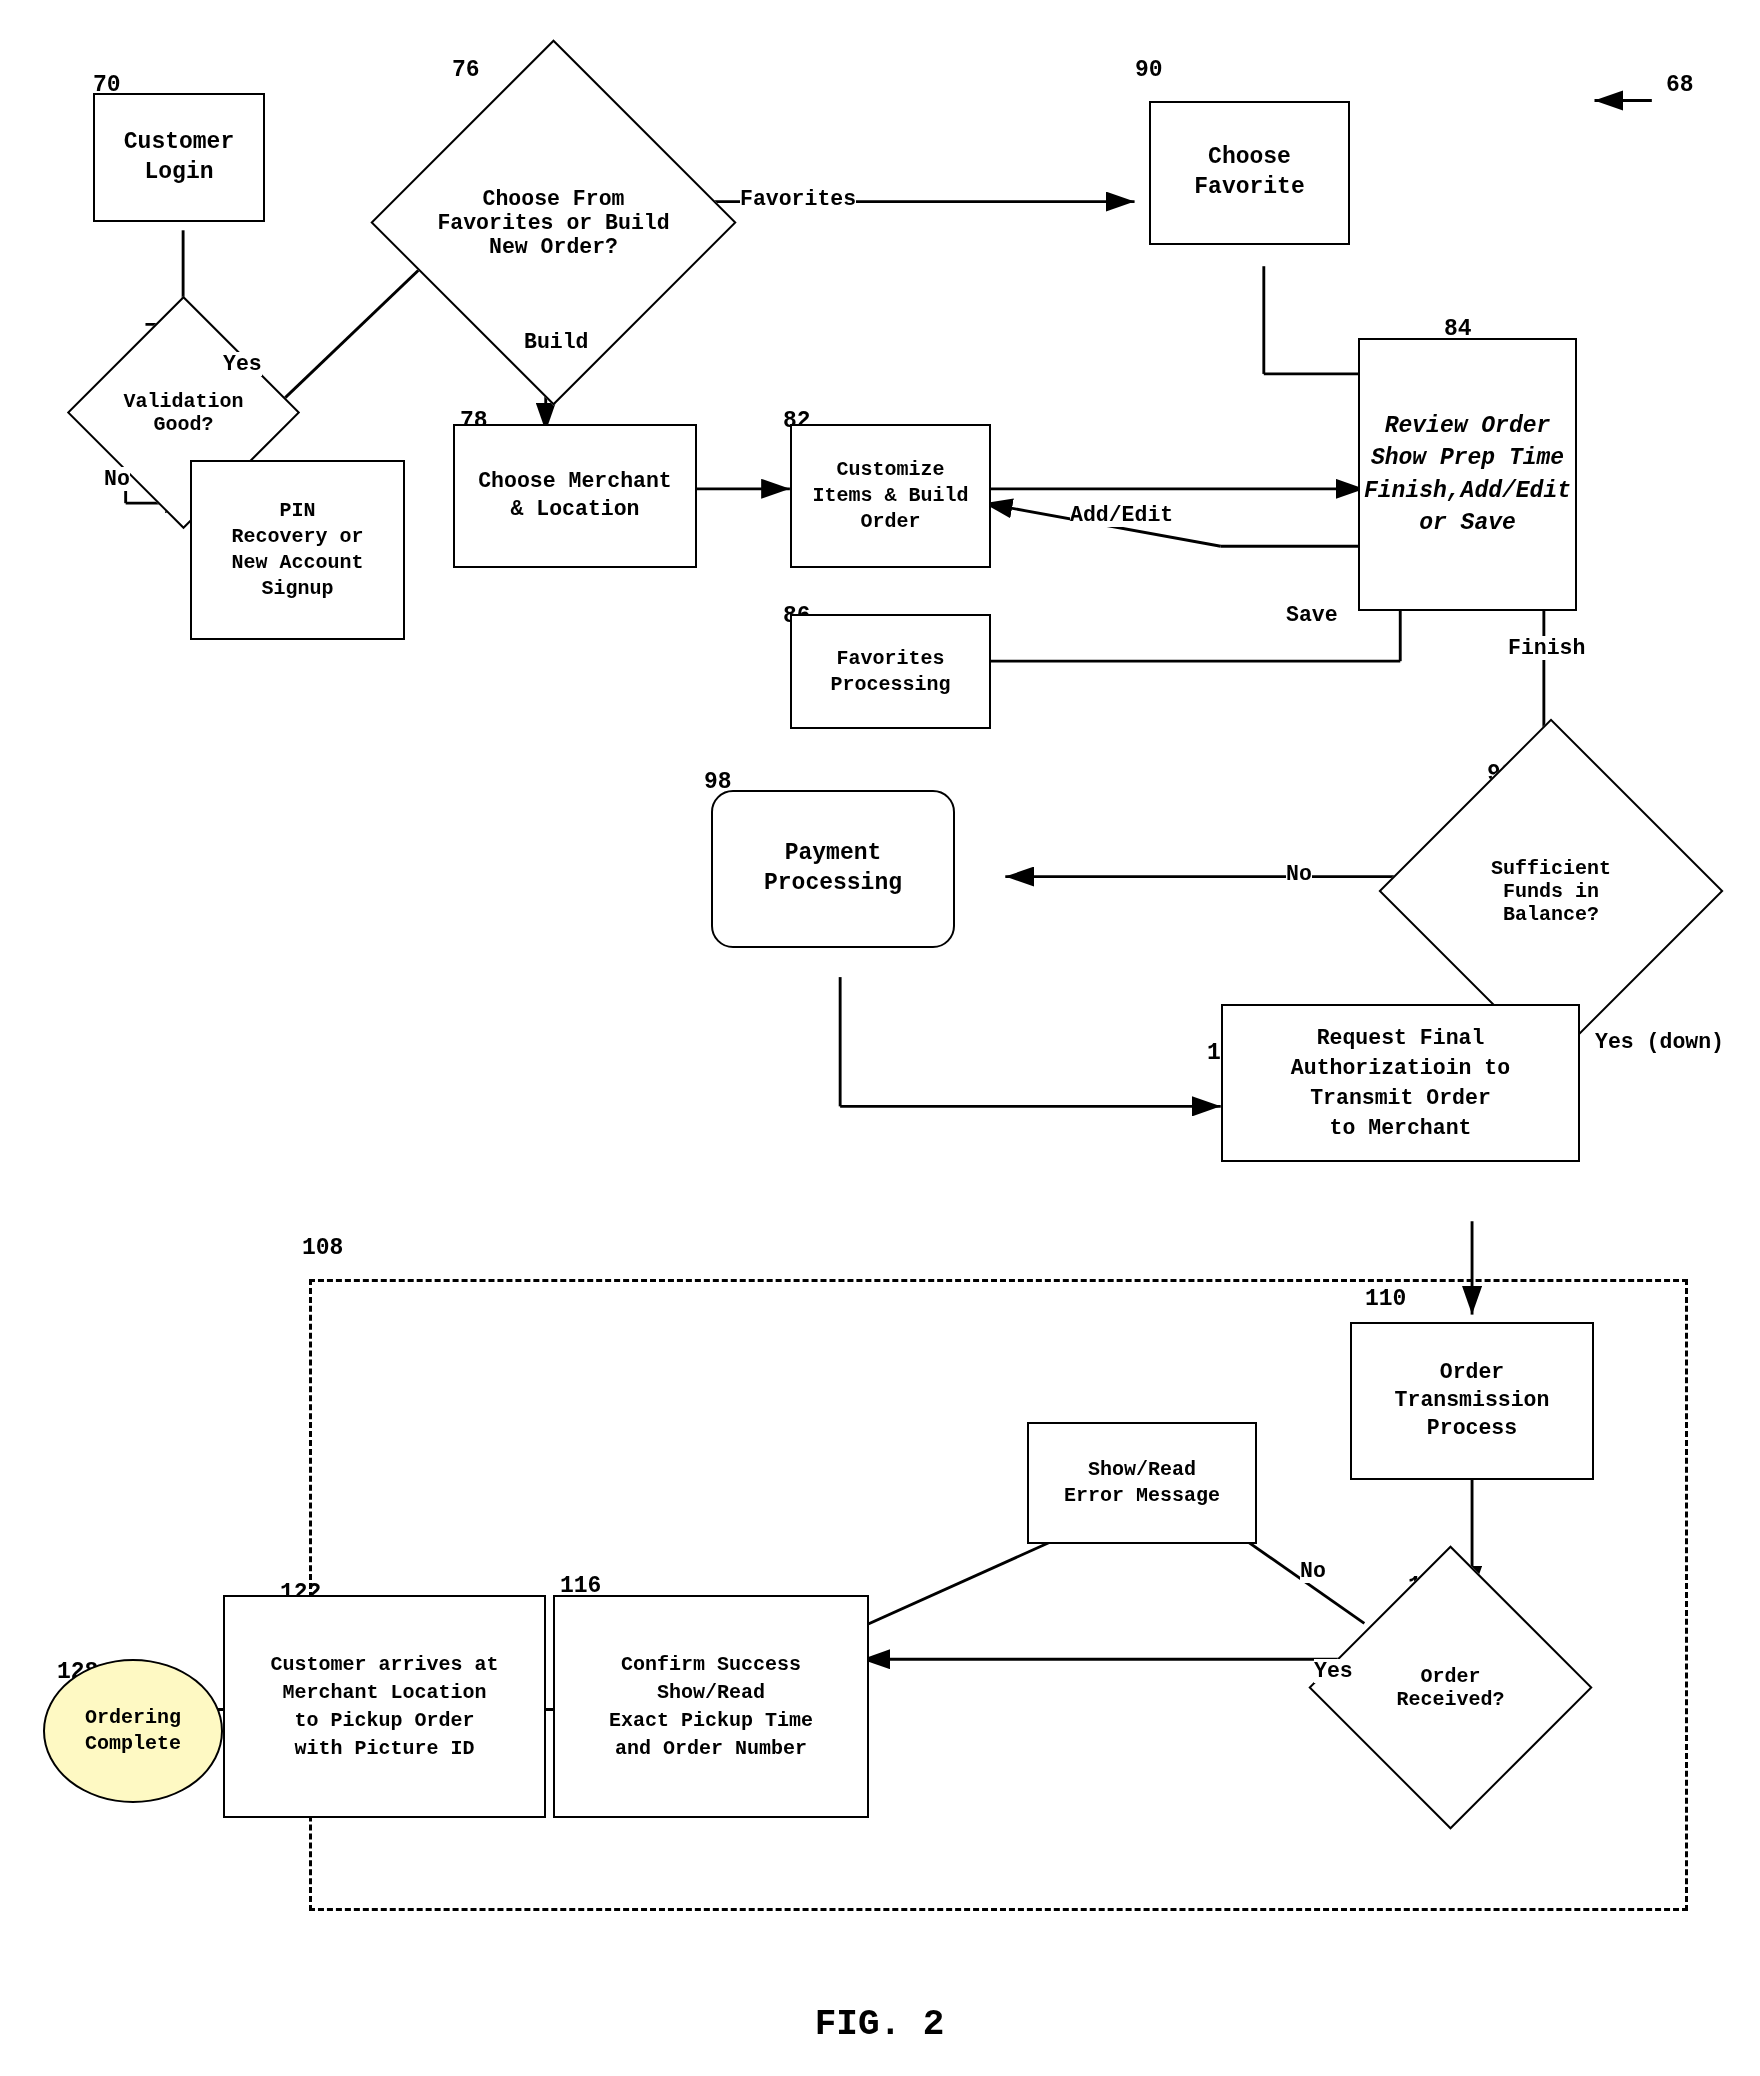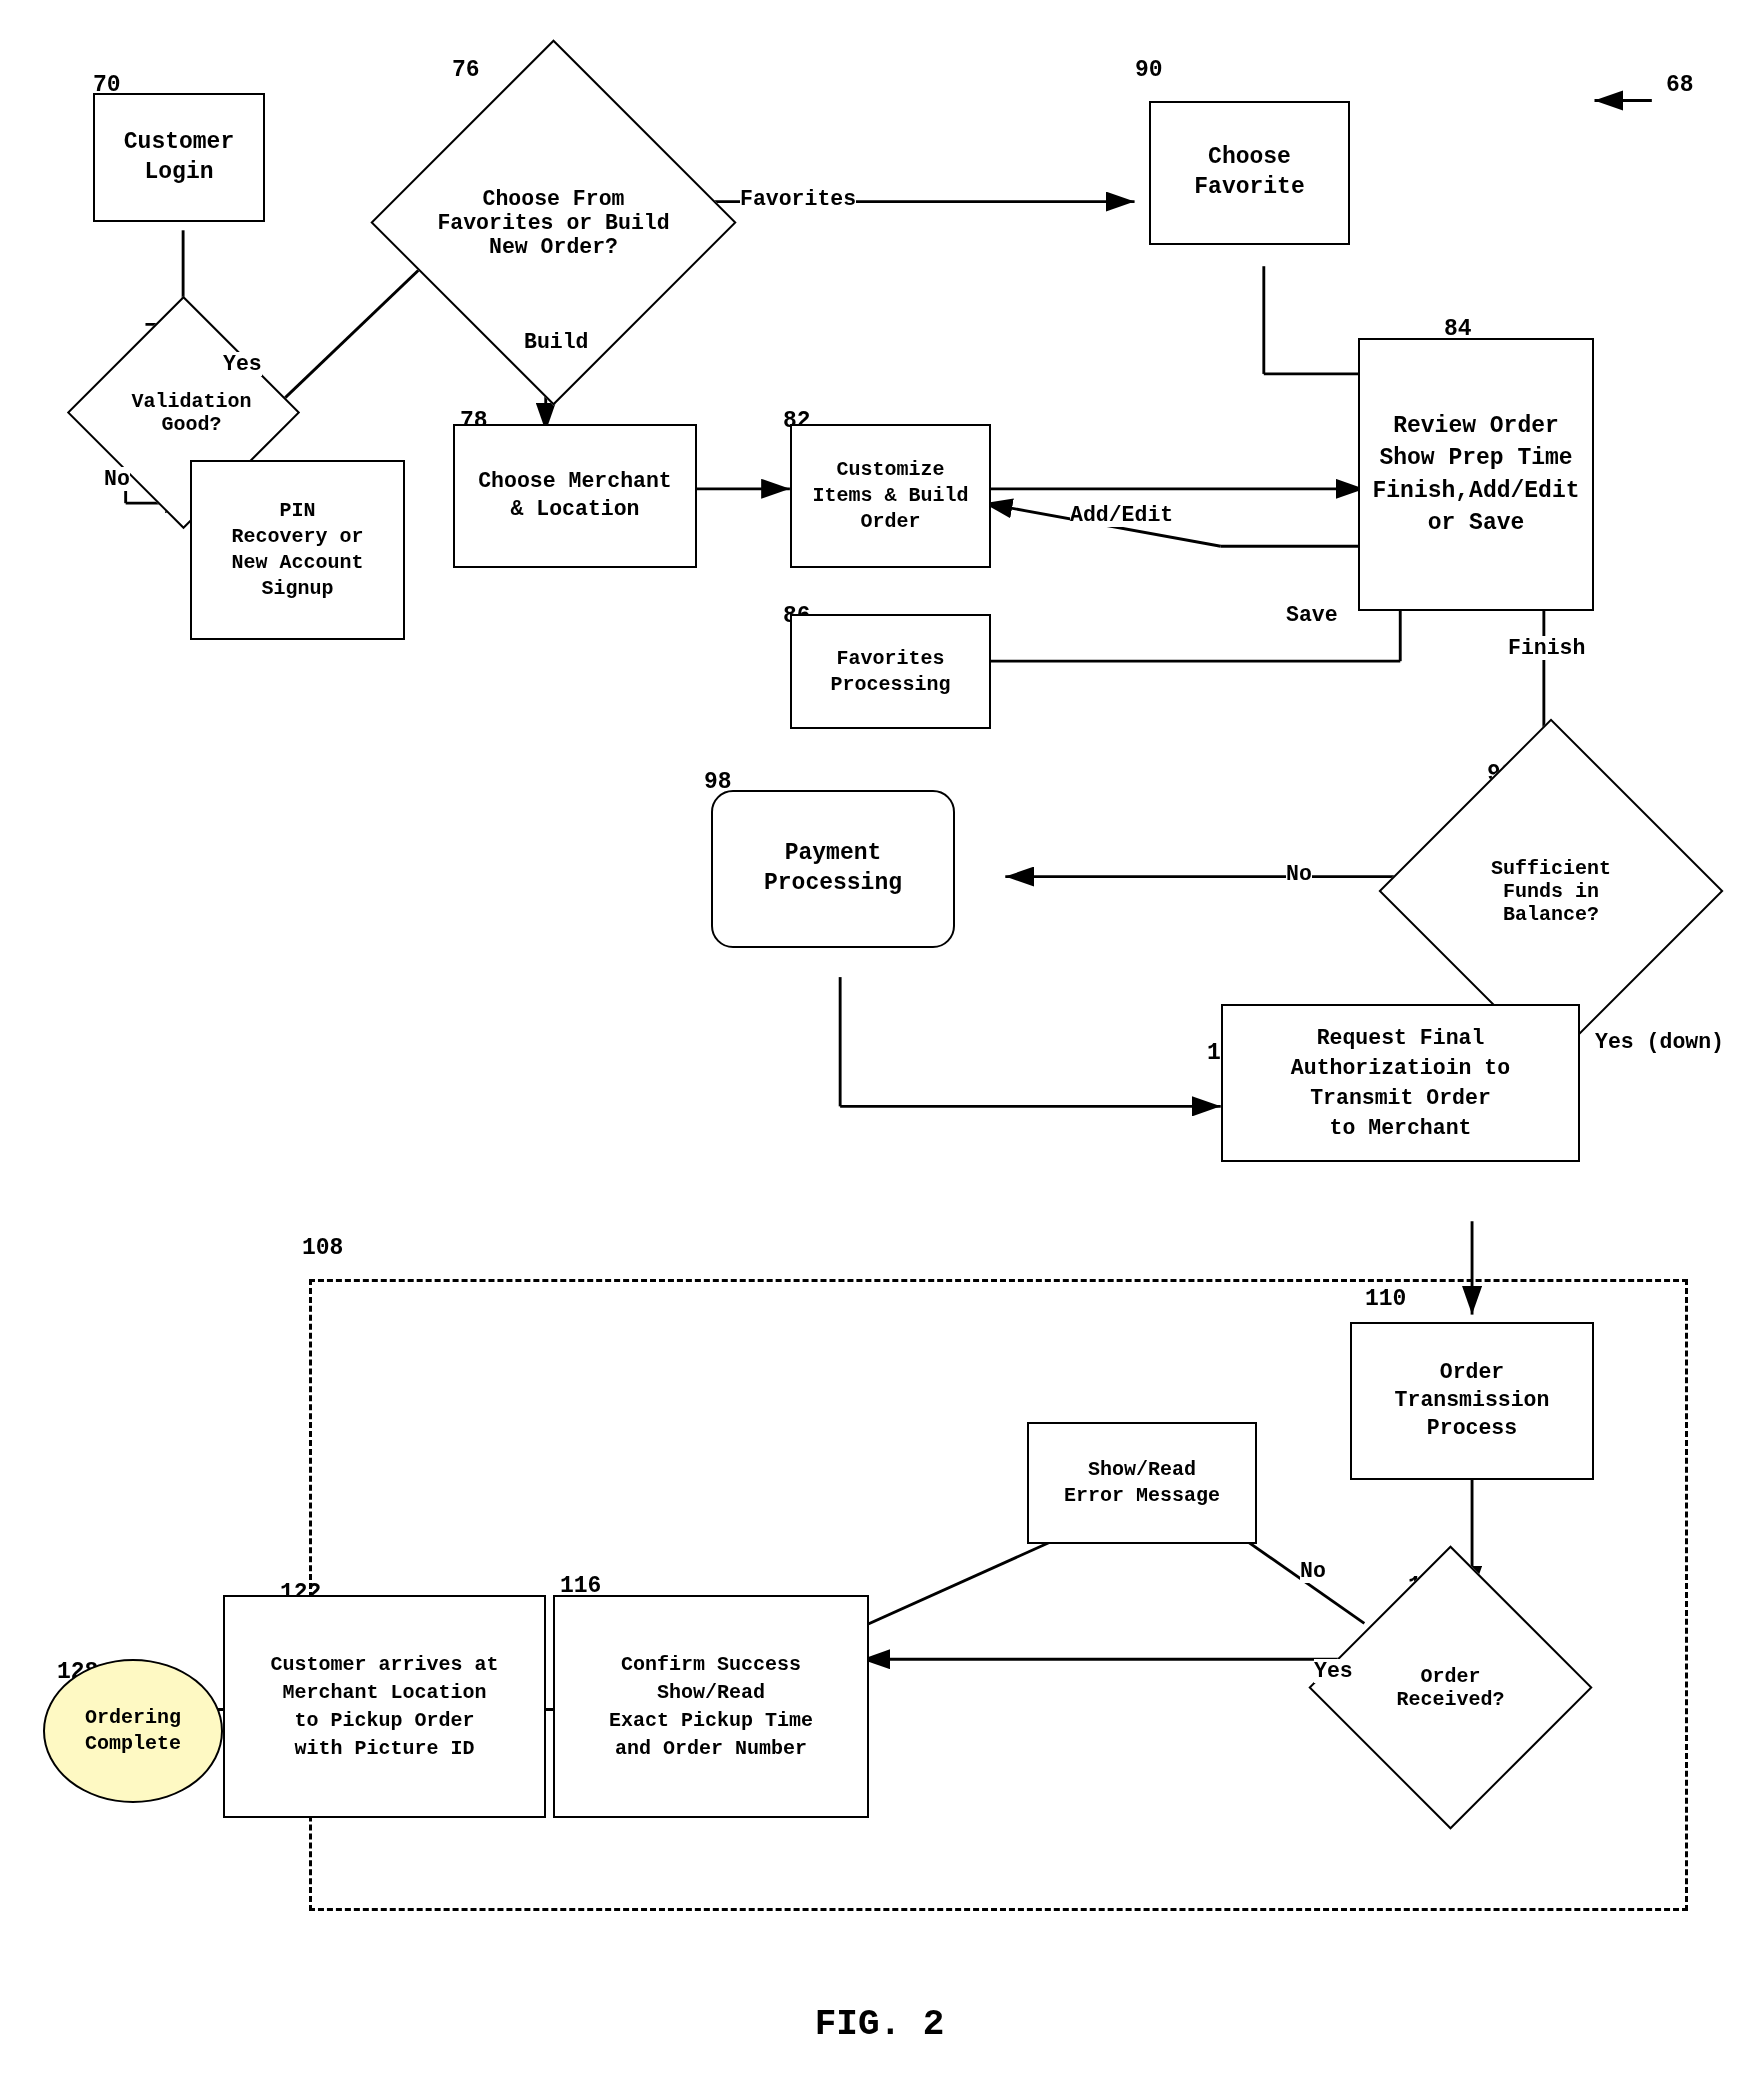--- a/index.html
+++ b/index.html
@@ -175,21 +175,21 @@
     </defs>
   </svg>
 
   <div class="node node-rect" style="left:93px; top:93px; width:172px; height:129px; font-size:23px; line-height:1.3;">
     <span>Customer
 Login</span>
   </div>
 
   <div style="position:absolute; left:101px; top:330px; width:165px; height:165px;">
     <div style="position:absolute;top:0;left:0;width:165px;height:165px;border:2.9px solid #000;background:#fff;transform:rotate(45deg);"></div>
-    <div style="position:absolute;top:0;left:8px;width:165px;height:165px;display:flex;align-items:center;justify-content:center;text-align:center;font-size:20px;font-weight:bold;font-family:'Courier New',monospace;">
+    <div style="position:absolute;top:0;left:0;width:165px;height:165px;display:flex;align-items:center;justify-content:center;text-align:center;font-size:20px;font-weight:bold;font-family:'Courier New',monospace;">
       <span>Validation<br>Good?</span>
     </div>
   </div>
 
   <div class="node node-rect" style="left:190px; top:460px; width:215px; height:180px; font-size:20px; line-height:1.3;">
     <span>PIN<br>Recovery or<br>New Account<br>Signup</span>
   </div>
 
   <div style="position:absolute; left:424px; top:93px; width:259px; height:259px;">
     <div style="position:absolute;top:0;left:0;width:259px;height:259px;border:2.9px solid #000;background:#fff;transform:rotate(45deg);"></div>
@@ -203,21 +203,21 @@
   </div>
 
   <div class="node node-rect" style="left:1149px; top:101px; width:201px; height:144px; font-size:23px; line-height:1.3;">
     <span>Choose<br>Favorite</span>
   </div>
 
   <div class="node node-rect" style="left:790px; top:424px; width:201px; height:144px; font-size:20px; line-height:1.3;">
     <span>Customize<br>Items &amp; Build<br>Order</span>
   </div>
 
-  <div class="node node-rect" style="left:1358px; top:338px; width:236px; height:273px; font-size:23px; line-height:1.4;">
+  <div class="node node-rect" style="left:1358px; top:338px; width:219px; height:273px; font-size:23px; line-height:1.4;font-style:italic;">
     <span>Review Order<br>Show Prep Time<br>Finish,Add/Edit<br>or Save</span>
   </div>
 
   <div class="node node-rect" style="left:790px; top:614px; width:201px; height:115px; font-size:20px; line-height:1.3;">
     <span>Favorites<br>Processing</span>
   </div>
 
   <div style="position:absolute; left:1429px; top:769px; width:244px; height:244px;">
     <div style="position:absolute;top:0;left:0;width:244px;height:244px;border:2.9px solid #000;background:#fff;transform:rotate(45deg);"></div>
     <div style="position:absolute;top:0;left:0;width:244px;height:244px;display:flex;align-items:center;justify-content:center;text-align:center;font-size:20px;font-weight:bold;font-family:'Courier New',monospace;">

